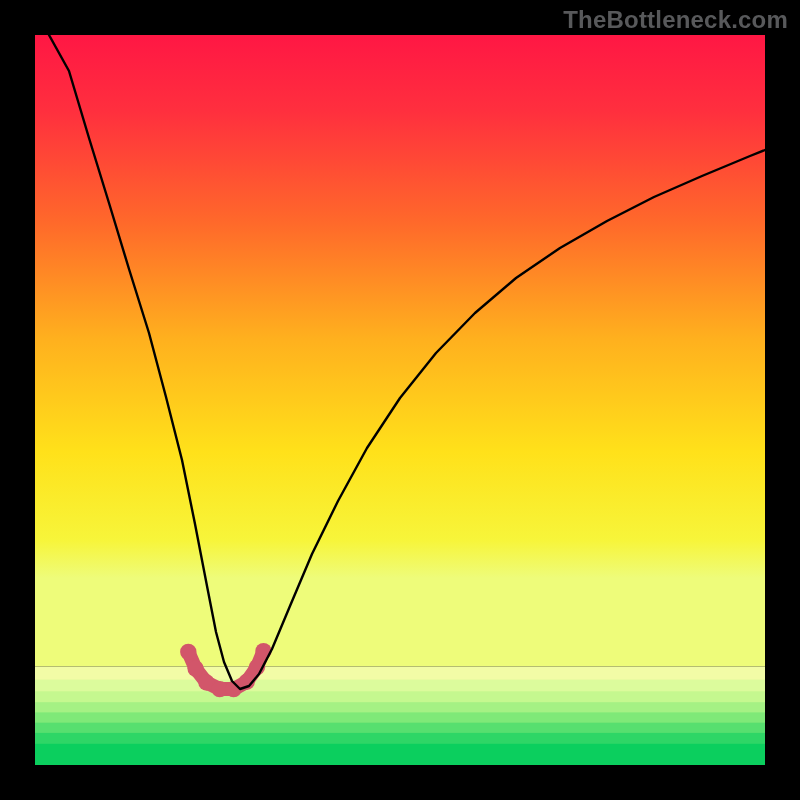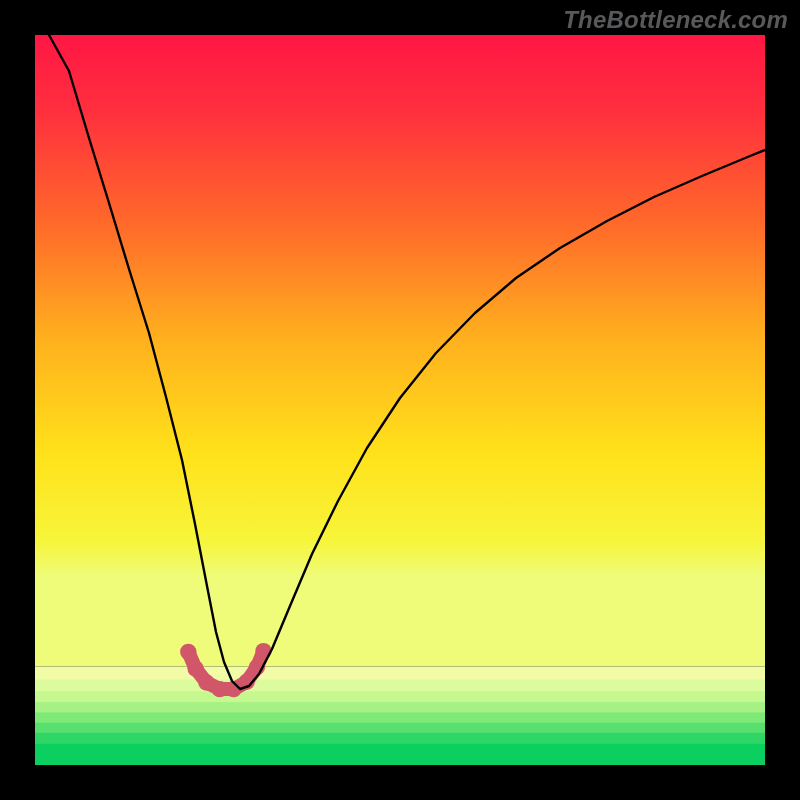--- a/index.html
+++ b/index.html
@@ -21,21 +21,20 @@
   }
   .watermark {
     position: absolute;
     top: 6px;
     right: 12px;
     font-size: 24px;
     font-weight: 700;
     color: #58595b;
     letter-spacing: 0.2px;
     z-index: 20;
-    font-style: italic;
   }
   svg.plot {
     position: absolute;
     top: 35px;
     left: 35px;
     width: 730px;
     height: 730px;
     z-index: 5;
   }
   .curve {

